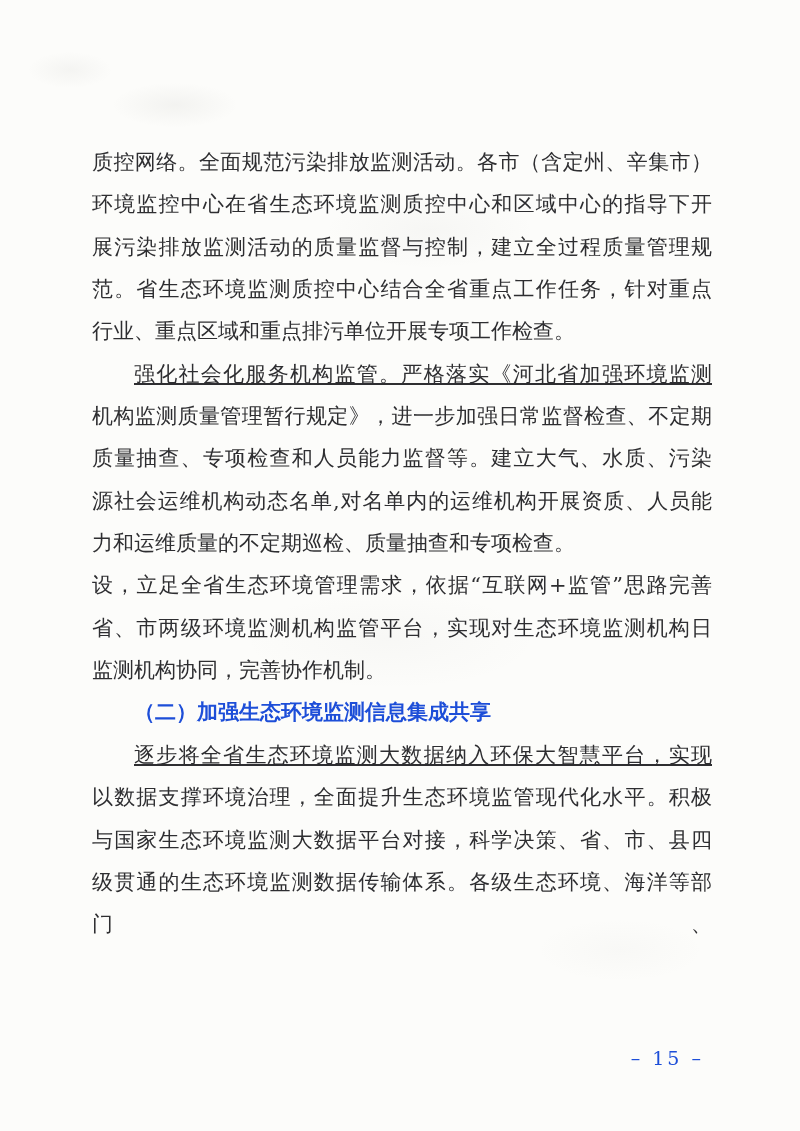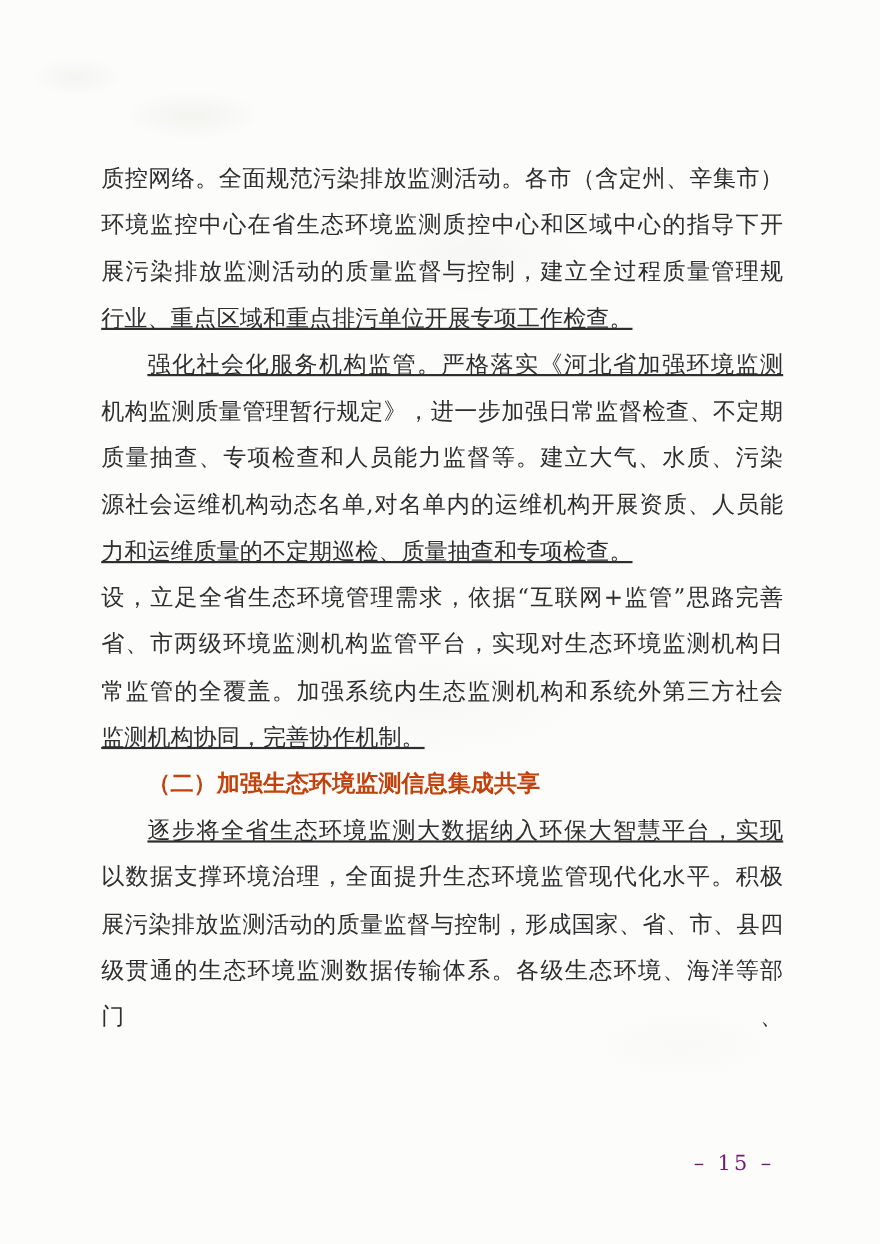--- a/index.html
+++ b/index.html
@@ -38,78 +38,77 @@
   .line {
     font-size: 21px;
     line-height: 42.35px;
     height: 42.35px;
     text-align: justify;
     text-align-last: justify;
     -moz-text-align-last: justify;
   }
   .line.end {
     text-align-last: left;
-    text-decoration: underline;
     -moz-text-align-last: left;
   }
   .line.indent { text-indent: 42px; text-decoration: underline; }
   .line.heading {
     font-weight: 700;
     text-align-last: left;
     -moz-text-align-last: left;
     text-indent: 42px;
-    color: #c2410c;
+    color: #1d4ed8;
   }
   .page-number {
     position: absolute;
     top: 1045px;
     left: 0;
     width: 704px;
     text-align: right;
     font-size: 19px;
     line-height: 26px;
     letter-spacing: 3px;
-    color: #701a75;
+    color: #1d4ed8;
   }
 </style>
 </head>
 <body>
 
 <div class="scan-page">
   <div class="scan-noise"></div>
 
   <div class="text-block">
 
     <div>
       <div class="line">质控网络。全面规范污染排放监测活动。各市（含定州、辛集市）</div>
       <div class="line">环境监控中心在省生态环境监测质控中心和区域中心的指导下开</div>
       <div class="line">展污染排放监测活动的质量监督与控制，建立全过程质量管理规</div>
+      <div class="line">范。省生态环境监测质控中心结合全省重点工作任务，针对重点</div>
       <div class="line end">行业、重点区域和重点排污单位开展专项工作检查。</div>
     </div>
 
     <div>
       <div class="line indent">强化社会化服务机构监管。严格落实《河北省加强环境监测</div>
       <div class="line">机构监测质量管理暂行规定》，进一步加强日常监督检查、不定期</div>
       <div class="line">质量抽查、专项检查和人员能力监督等。建立大气、水质、污染</div>
       <div class="line">源社会运维机构动态名单,对名单内的运维机构开展资质、人员能</div>
       <div class="line end">力和运维质量的不定期巡检、质量抽查和专项检查。</div>
     </div>
 
     <div>
       <div class="line">设，立足全省生态环境管理需求，依据“互联网+监管”思路完善</div>
       <div class="line">省、市两级环境监测机构监管平台，实现对生态环境监测机构日</div>
-      <div class="line">常监管的全覆盖。加强系统内生态监测机构和系统外第三方社会</div>
       <div class="line end">监测机构协同，完善协作机制。</div>
     </div>
 
     <div class="line heading">（二）加强生态环境监测信息集成共享</div>
 
     <div>
       <div class="line indent">逐步将全省生态环境监测大数据纳入环保大智慧平台，实现</div>
       <div class="line">以数据支撑环境治理，全面提升生态环境监管现代化水平。积极</div>
-      <div class="line">展污染排放监测活动的质量监督与控制，形成国家、省、市、县四</div>
+      <div class="line">与国家生态环境监测大数据平台对接，科学决策、省、市、县四</div>
       <div class="line">级贯通的生态环境监测数据传输体系。各级生态环境、海洋等部门、</div>
     </div>
 
   </div>
 
   <div class="page-number">– 15 –</div>
 </div>
 
 </body></html>

